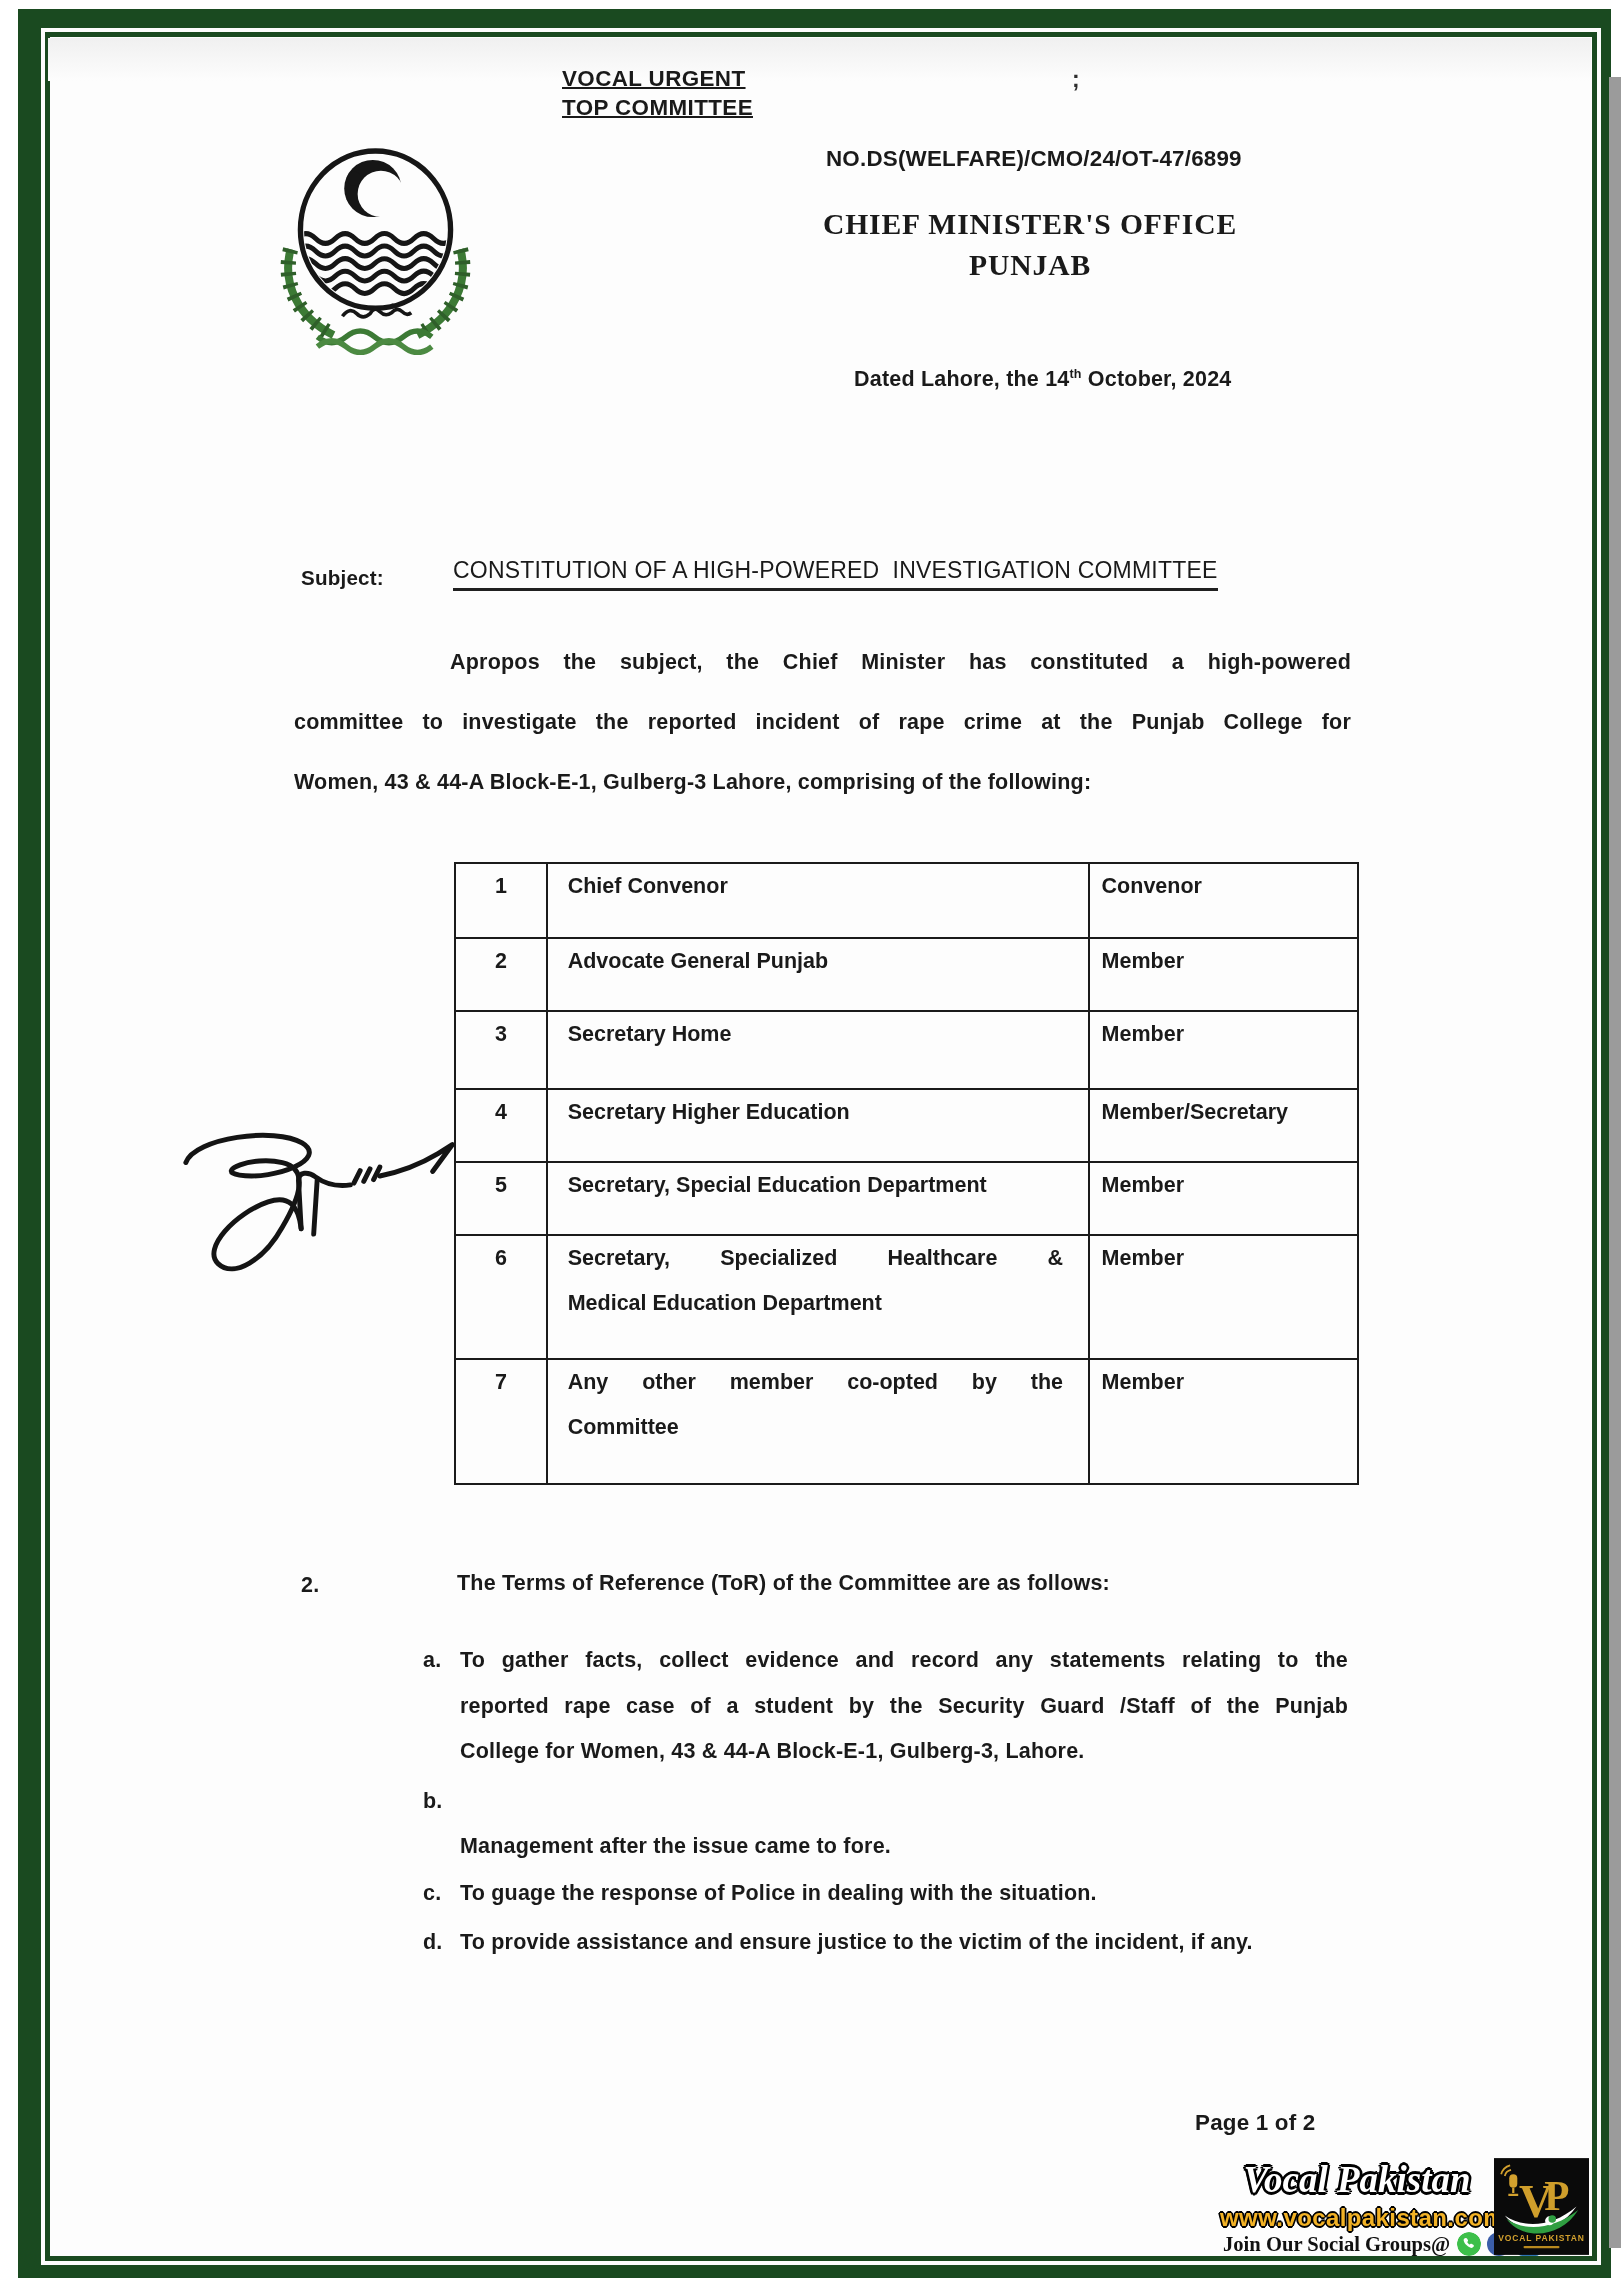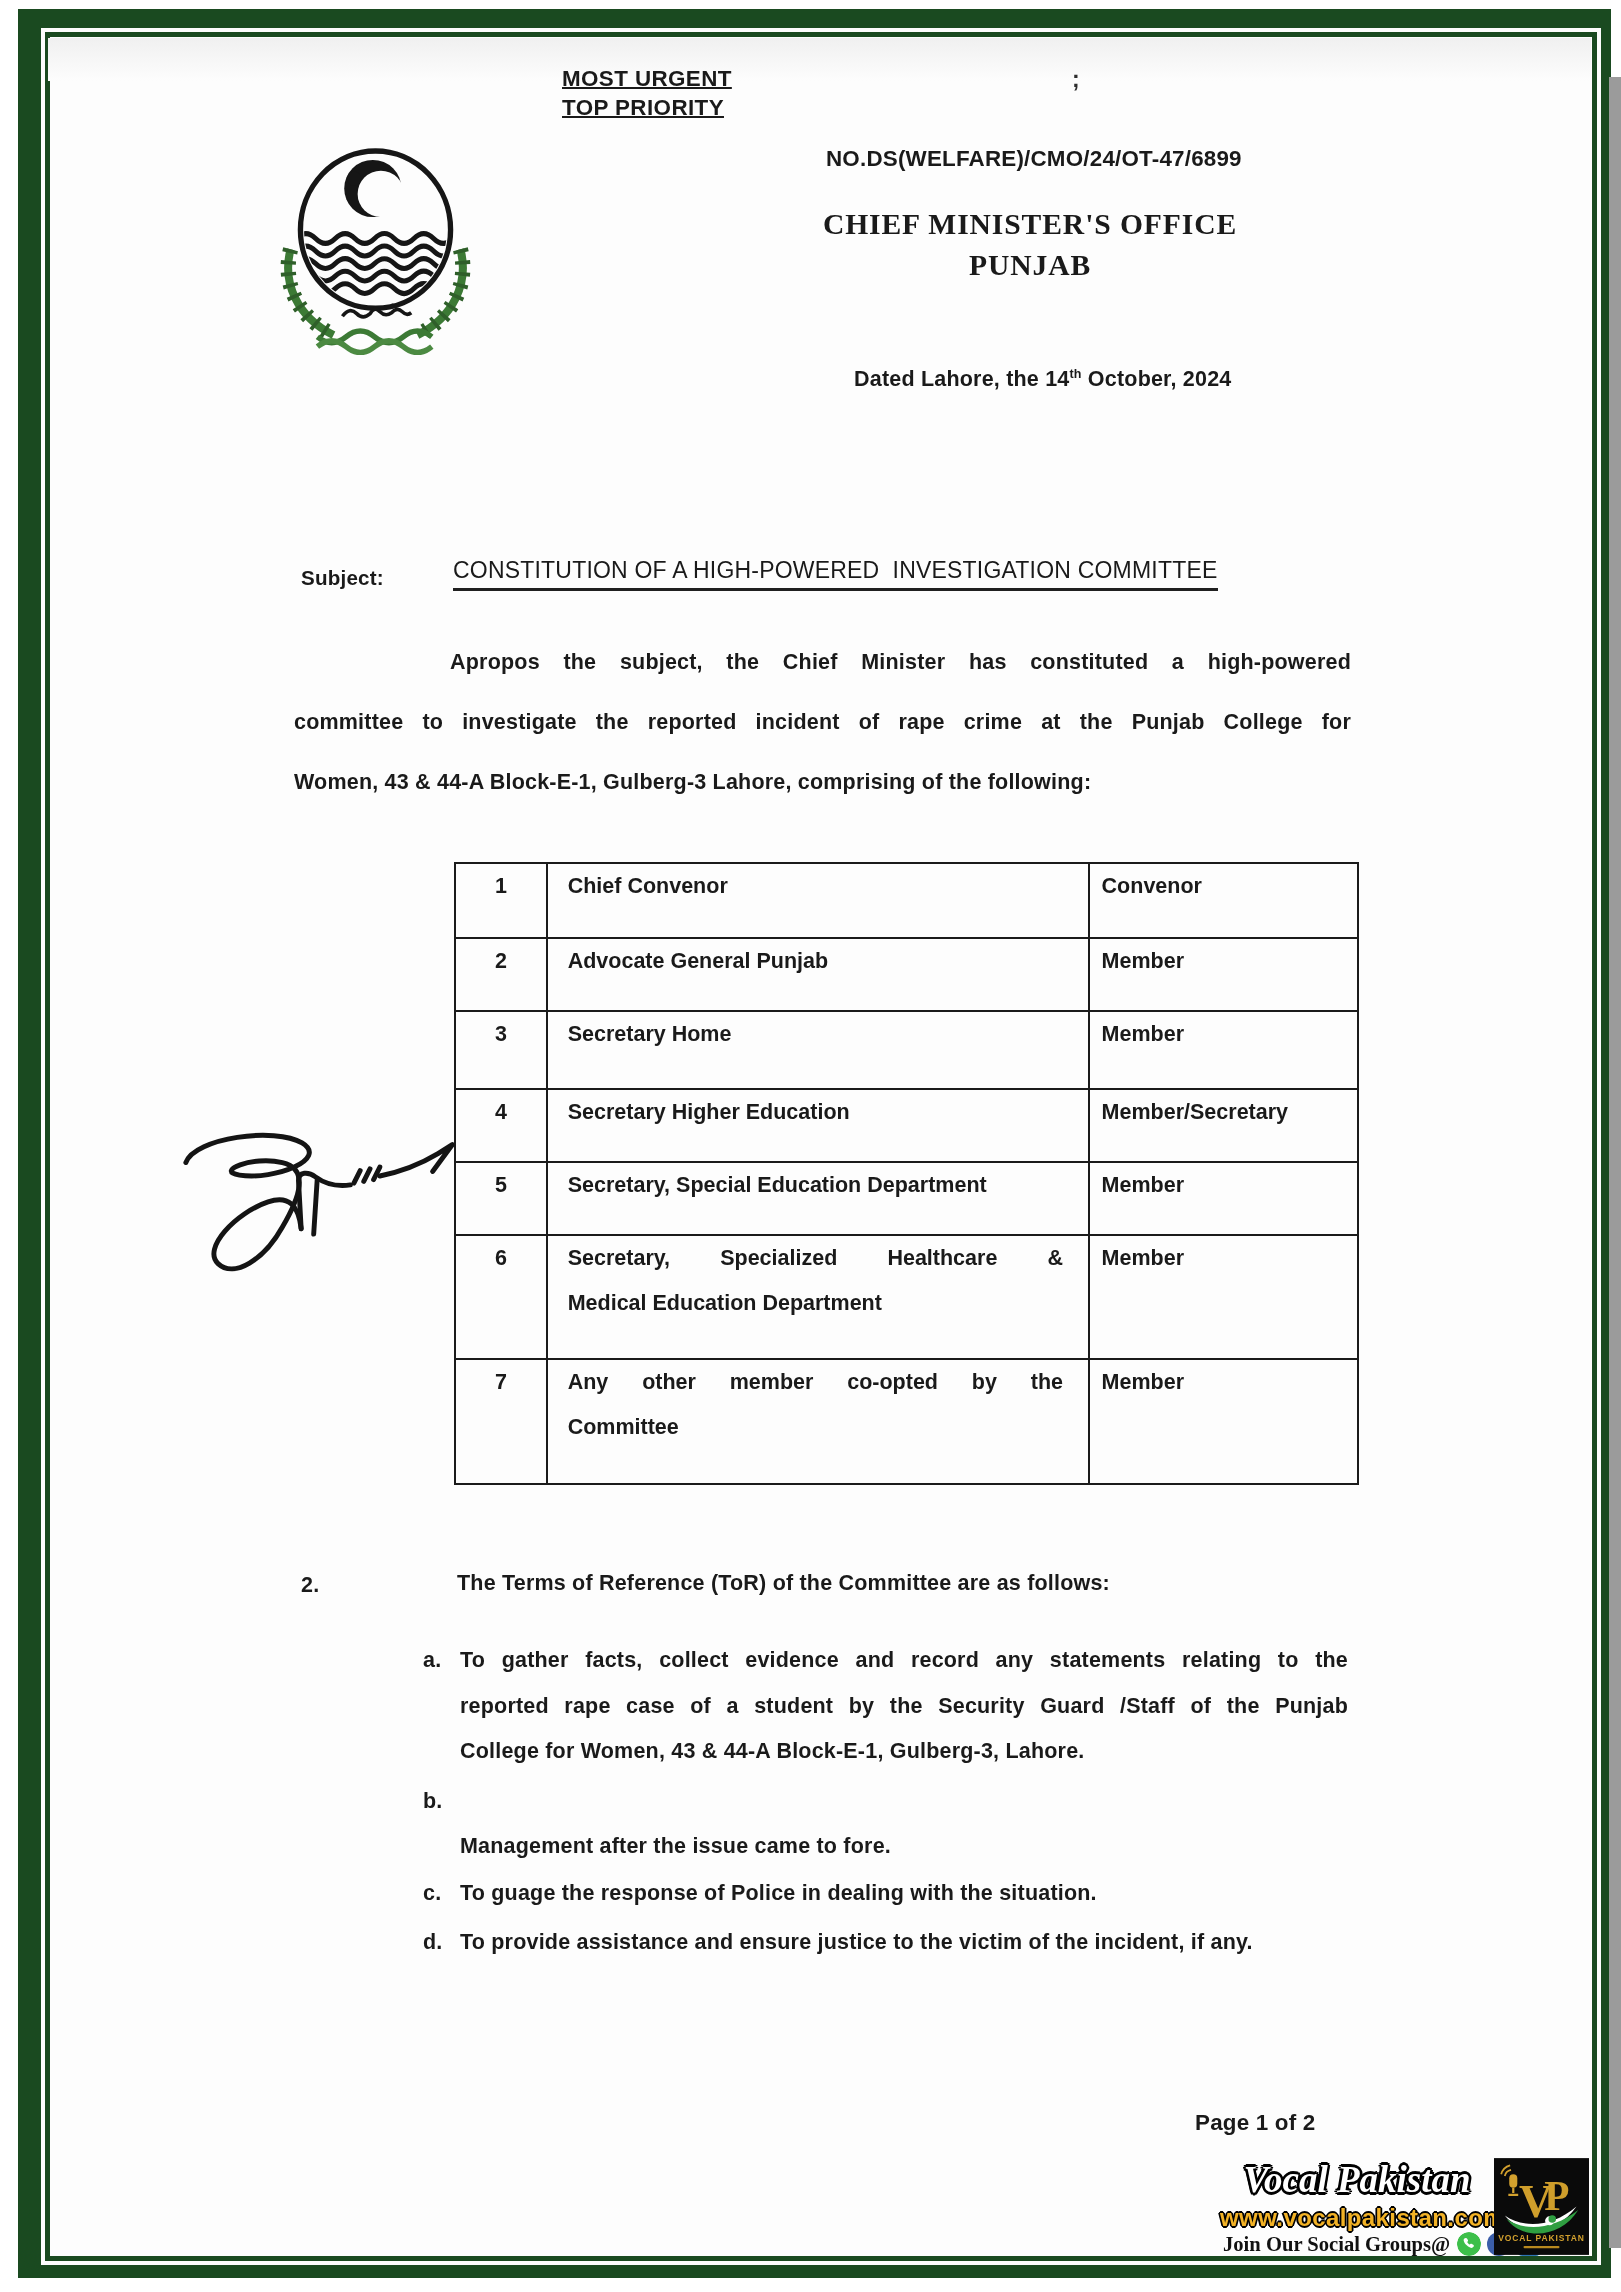--- a/index.html
+++ b/index.html
@@ -62,22 +62,22 @@
 <body>
 
 <div class="page">
 
   <div class="frame-outer">
     <div class="frame-inner"></div>
   </div>
   <div class="scan-band"></div>
   <div class="gray-strip"></div>
 
-  <div class="abs stamp-line doc" style="left:562px;top:66px;">MOST URGENT</div>
-  <div class="abs stamp-line doc" style="left:562px;top:95px;">TOP PRIORITY</div>
+  <div class="abs stamp-line doc" style="left:562px;top:66px;">VOCAL URGENT</div>
+  <div class="abs stamp-line doc" style="left:562px;top:95px;">TOP COMMITTEE</div>
   <div class="abs stray" style="left:1072px;top:66px;">;</div>
 
   <svg class="abs" style="left:262px;top:140px;" width="227" height="215" viewBox="0 0 254 240">
     <defs>
         <clipPath id="ovalclip">
           <ellipse cx="127" cy="100" rx="80" ry="84"></ellipse>
         </clipPath>
       </defs>
 
     <path d="M32 122 C 22 160, 40 198, 80 218" stroke="#3c7a35" stroke-width="9" fill="none"></path>

